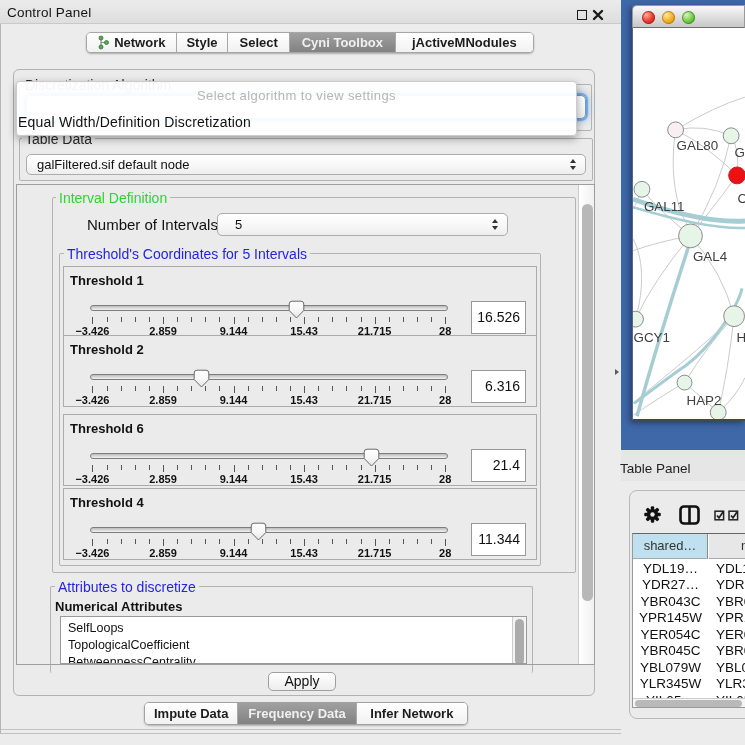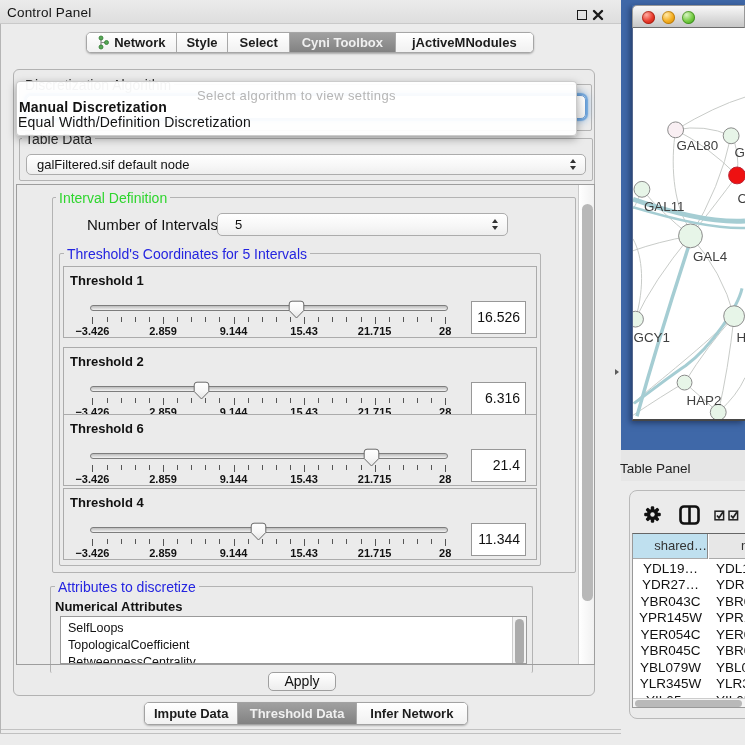--- a/index.html
+++ b/index.html
@@ -126,21 +126,21 @@
         <linearGradient id="tg1" x1="0" y1="0" x2="0" y2="1">
     <stop offset="0" stop-color="#ffffff"></stop>
           <stop offset="0.55" stop-color="#f6f6f6"></stop>
           <stop offset="1" stop-color="#e4e4e4"></stop>
         </linearGradient>
       </defs>
    <path d="M1.2,4 Q1.2,1.2 4,1.2 L13,1.2 Q15.8,1.2 15.8,4 L15.8,10.5 L8.5,18 L1.2,10.5 Z" fill="url(#tg1)" stroke="#6a6a6a" stroke-width="1"></path>
     </svg>
     <div class="vbox">16.526</div>
   </div>
-<div id="th2" class="tpanel" style="top:347px;height:72px">
+<div id="th2" class="tpanel" style="top:335px;height:72px">
     <div class="tlabel">Threshold 2</div>
     <div class="track"></div>
     <div class="tick" style="left:28.4px;top:50px;height:7px"></div>
     <div class="tick" style="left:42.5px;top:50px;height:4.5px"></div>
     <div class="tick" style="left:56.6px;top:50px;height:4.5px"></div>
     <div class="tick" style="left:70.7px;top:50px;height:4.5px"></div>
     <div class="tick" style="left:84.8px;top:50px;height:4.5px"></div>
     <div class="tick" style="left:99.0px;top:50px;height:7px"></div>
     <div class="tick" style="left:113.1px;top:50px;height:4.5px"></div>
     <div class="tick" style="left:127.2px;top:50px;height:4.5px"></div>
@@ -283,33 +283,32 @@
  <div style="position:absolute;right:0;top:0;width:14px;height:48px;background:#f3f3f3;border-left:1px solid #ccc"></div>
  <div style="position:absolute;right:2.5px;top:2px;width:9px;height:46px;background:#ababab;border-radius:4.5px"></div>
 </div>
 
 <div class="abs" style="left:16px;top:664px;width:579px;height:1px;background:#9d9d9d"></div>
 
 <div class="abs" style="left:268px;top:672px;width:68px;height:19px;border:1px solid #9f9f9f;border-radius:5px;background:linear-gradient(#ffffff,#ededed);font-size:14px;text-align:center;line-height:17px">Apply</div>
 
 <div class="abs" style="left:144px;top:702px;width:324px;height:23px;display:flex;border:1px solid #a2a2a2;border-radius:5px;overflow:hidden;box-shadow:0 1px 2px rgba(0,0,0,.25);background:#fff">
  <div class="seg" style="width:94px">Impute Data</div>
- <div class="seg sel" style="width:119px">Threshold Data</div>
+ <div class="seg sel" style="width:119px">Frequency Data</div>
  <div class="seg" style="width:111px;border-right:none">Infer Network</div>
 </div>
 <div class="abs" style="left:0;top:729px;width:621px;height:1px;background:#c2c2c2"></div>
 
 <div class="abs" style="left:0;top:24px;width:1px;height:709px;background:#b5b5b5"></div>
 <div class="abs" style="left:0;top:733px;width:621px;height:1px;background:#c0c0c0"></div>
 
 <div class="abs" style="left:615px;top:369px;width:0;height:0;border-top:3px solid transparent;border-bottom:3px solid transparent;border-left:4.5px solid #5c5c5c"></div>
 
 <div class="abs" style="left:16px;top:81px;width:561px;height:55px;background:rgba(255,255,255,.95);border-radius:4px;border:1px solid rgba(140,140,140,.45);box-shadow:0 3px 8px rgba(0,0,0,.35)">
  <div style="position:absolute;left:0;right:0;top:6px;text-align:center;font-size:13px;letter-spacing:0.4px;color:#b5b5b5">Select algorithm to view settings</div>
- <div style="position:absolute;left:2px;top:18px;font-size:14px;letter-spacing:0.2px;font-weight:bold;line-height:15px">Manual Discretization</div>
  <div style="position:absolute;left:1px;top:33px;font-size:14px;letter-spacing:0.2px;line-height:15px">Equal Width/Definition Discretization</div>
 </div>
 
 <div class="abs" style="left:621px;top:0;width:124px;height:450px;background:#3f68a8"></div>
 <div class="abs" style="left:632px;top:5px;width:113px;height:416px;box-shadow:-2px 2px 6px rgba(15,25,55,.55)">
  <div style="position:absolute;left:0;top:0;width:113px;height:23px;background:linear-gradient(#f8f8f8,#d6d6d6 70%,#c7c7c7);border:1px solid #999;border-bottom:1px solid #6e6e6e;border-radius:5px 0 0 0">
   <div style="position:absolute;left:8.5px;top:4.5px;width:13px;height:13px;border-radius:50%;background:radial-gradient(circle at 35% 30%,#ffaca2,#e83a2c 52%,#b81808);box-shadow:inset 0 0 0 1px rgba(130,20,10,.55)"></div>
   <div style="position:absolute;left:28.5px;top:4.5px;width:13px;height:13px;border-radius:50%;background:radial-gradient(circle at 35% 30%,#ffe9a8,#f3ad1f 52%,#cc8408);box-shadow:inset 0 0 0 1px rgba(150,95,0,.55)"></div>
   <div style="position:absolute;left:48.5px;top:4.5px;width:13px;height:13px;border-radius:50%;background:radial-gradient(circle at 35% 30%,#d8f4c2,#74cb42 52%,#359717);box-shadow:inset 0 0 0 1px rgba(40,110,15,.55)"></div>
  </div>
@@ -387,19 +386,19 @@
 <svg class="abs" style="left:714px;top:509px" width="12" height="12" viewBox="0 0 12 12">
  <rect x="1" y="2.2" width="8.6" height="8.6" fill="none" stroke="#222" stroke-width="1.5"></rect>
  <path d="M3,6.5 L5,8.8 L9.5,2.2" fill="none" stroke="#222" stroke-width="1.7"></path>
 </svg>
 <svg class="abs" style="left:728px;top:509px" width="12" height="12" viewBox="0 0 12 12">
  <rect x="1" y="2.2" width="8.6" height="8.6" fill="none" stroke="#222" stroke-width="1.5"></rect>
  <path d="M3,6.5 L5,8.8 L9.5,2.2" fill="none" stroke="#222" stroke-width="1.7"></path>
 </svg>
 
 <div class="abs" style="left:632px;top:533px;width:113px;height:175px;border-top:1px solid #666;border-left:1px solid #999;border-bottom:1px solid #999;overflow:hidden;background:#fff">
- <div style="position:absolute;left:0;top:0;width:75px;height:25px;background:#bfe0ef;border-right:1px solid #8a8a8a;border-bottom:1px solid #aaa;font-size:13px;color:#333;text-align:right;line-height:24px">shared…</div>
+ <div style="position:absolute;left:0;top:0;width:75px;height:25px;background:#bfe0ef;border-right:1px solid #8a8a8a;border-bottom:1px solid #aaa;font-size:13px;color:#333;text-align:center;line-height:24px">shared…</div>
  <div style="position:absolute;left:76px;top:0;width:40px;height:25px;background:#e7e7e7;border-bottom:1px solid #aaa;font-size:13px;color:#333;padding-left:32px;line-height:24px">na</div>
  <div class="rowc" style="position:absolute;left:0;top:27px;width:75px">YDL19…<br>YDR27…<br>YBR043C<br>YPR145W<br>YER054C<br>YBR045C<br>YBL079W<br>YLR345W<br>YIL05…</div>
  <div class="rowc" style="position:absolute;left:83px;top:27px;width:60px;text-align:left">YDL194W<br>YDR277C<br>YBR043C<br>YPR145W<br>YER054C<br>YBR045C<br>YBL079W<br>YLR345W<br>YIL052C</div>
  <div style="position:absolute;left:0;top:164px;width:113px;height:11px;background:#f5f5f5;border-top:1px solid #ccc"></div>
  <div style="position:absolute;left:2px;top:166px;width:107px;height:7px;background:#b9b9b9;border-radius:3.5px"></div>
 </div>
 
 </body></html>

